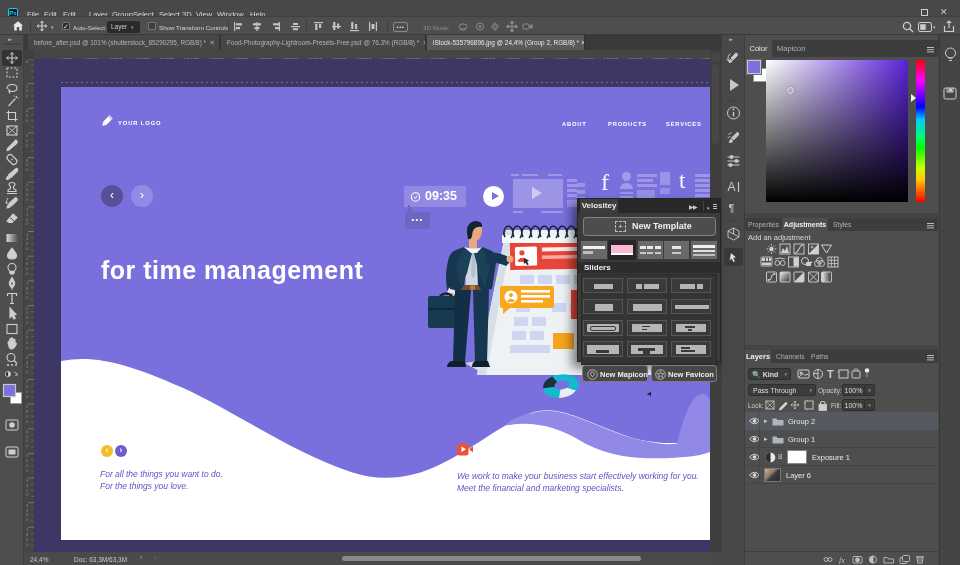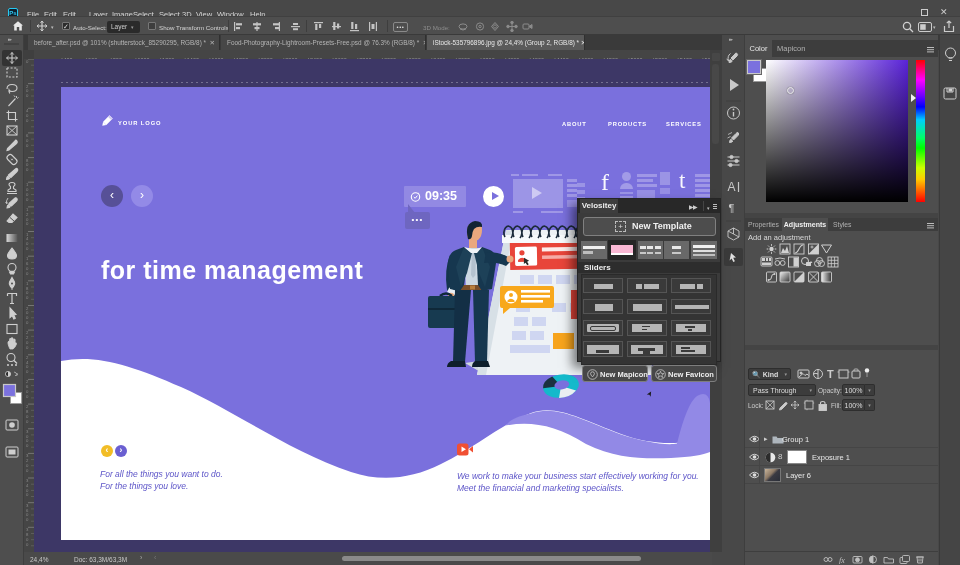--- a/index.html
+++ b/index.html
@@ -12,21 +12,21 @@
 </head>
 <body>
 <div id="app">
 
   <div class="abs" id="menubar" style="left:0;top:0;width:960px;height:16px;background:#484848;margin-top:6px;">
     <div class="abs" style="left:8px;top:2px;width:10px;height:10px;border-radius:2px;background:#0d1f2d;border:1px solid #26c9f2;color:#31c5f0;font-size:6px;font-weight:bold;text-align:center;line-height:9px;">Ps</div>
     <div class="abs txt" style="left:27px;top:4px;">File</div>
     <div class="abs txt" style="left:44px;top:4px;">Edit</div>
     <div class="abs txt" style="left:63px;top:4px;">Edit</div>
     <div class="abs txt" style="left:89px;top:4px;">Layer</div>
-    <div class="abs txt" style="left:112px;top:4px;">Image</div>
+    <div class="abs txt" style="left:112px;top:4px;">Group</div>
     <div class="abs txt" style="left:133px;top:4px;">Select</div>
     <div class="abs txt" style="left:159px;top:4px;">Select</div>
     <div class="abs txt" style="left:182px;top:4px;">3D</div>
     <div class="abs txt" style="left:196px;top:4px;">View</div>
     <div class="abs txt" style="left:217px;top:4px;">Window</div>
     <div class="abs txt" style="left:250px;top:4px;">Help</div>
     <div class="abs" style="left:906px;top:4px;width:8px;height:7px;border-bottom:1.5px solid #ccc;"></div>
     <div class="abs" style="left:921px;top:3px;width:7px;height:7px;border:1.2px solid #ccc;"></div>
     <div class="abs" style="left:940px;top:1px;color:#ccc;font-size:9px;">✕</div>
   </div>
@@ -1001,20 +1001,26 @@
             <stop offset="1" stop-color="#333"></stop>
           </linearGradient>
         <linearGradient id="adjg2" x1="0" y1="0" x2="1" y2="0">
             <stop offset="0" stop-color="#eee"></stop>
             <stop offset="1" stop-color="#333"></stop>
           </linearGradient>
       </defs>
     </svg>
 
     <div class="abs" style="left:0;top:310px;width:193px;height:5px;background:#444;"></div>
+    <div class="abs" style="left:0;top:315px;width:193px;height:13px;background:#3d3d3d;">
+      <div class="abs" style="left:0;top:0;width:26px;height:13px;background:#4e4e4e;color:#f0f0f0;font-size:7.5px;font-weight:bold;line-height:13px;text-align:center;">Layers</div>
+      <div class="abs" style="left:31px;top:0;color:#b0b0b0;font-size:6.8px;line-height:13px;">Channels</div>
+      <div class="abs" style="left:66px;top:0;color:#b0b0b0;font-size:6.8px;line-height:13px;">Paths</div>
+      <div class="abs" style="left:182px;top:5px;width:7px;height:1.2px;background:#bbb;box-shadow:0 2.2px 0 #bbb, 0 4.4px 0 #bbb;"></div>
+    </div>
 
     <div class="abs" style="left:3px;top:333px;width:43px;height:12px;background:#3c3c3c;border:1px solid #2e2e2e;border-radius:2px;color:#ddd;font-size:7px;line-height:11px;">
       <span style="margin-left:3px;">🔍</span><span style="margin-left:2px;font-weight:bold;">Kind</span><span style="float:right;margin-right:3px;color:#999;font-size:5px;line-height:11px;">▾</span>
     </div>
     <svg class="abs" style="left:52px;top:332px;" width="80" height="14" viewBox="0 0 80 14">
       <g stroke="#ccc" fill="none" stroke-width="1">
         <rect x="1" y="3" width="11" height="8" rx="1"></rect>
           <circle cx="4" cy="6" r="1" fill="#ccc"></circle>
           <path d="M2 10 L6 6.5 L8 8.5 L10 7 L11.5 8.5"></path>
         <circle cx="21" cy="7" r="4.5"></circle>
@@ -1052,31 +1058,43 @@
         <g transform="translate(54,2)">
             <rect x="0" y="3.5" width="7.5" height="6" fill="#ccc"></rect>
             <path d="M1.5 3.5 L1.5 2 Q1.5 0.5 3.75 0.5 Q6 0.5 6 2 L6 3.5" stroke-width="1.1"></path>
           </g>
       </g>
     </svg>
     <div class="abs" style="left:86px;top:366.5px;color:#ccc;font-size:6.5px;">Fill:</div>
     <div class="abs" style="left:97px;top:364px;width:23px;height:12px;background:#3c3c3c;border:1px solid #2e2e2e;border-radius:2px 0 0 2px;color:#ddd;font-size:7px;line-height:11px;text-align:center;">100%</div>
     <div class="abs" style="left:120px;top:364px;width:10px;height:12px;background:#3c3c3c;border:1px solid #2e2e2e;border-left:none;border-radius:0 2px 2px 0;color:#999;font-size:5px;line-height:11px;text-align:center;">▾</div>
 
+    <div class="abs" style="left:0;top:377px;width:193px;height:18px;background:#565a60;">
+      <svg class="abs" style="left:4px;top:5px;" width="11" height="8" viewBox="0 0 11 8">
+          <path d="M0.5 4 Q5.5 -1.5 10.5 4 Q5.5 9.5 0.5 4 Z" fill="none" stroke="#ddd" stroke-width="0.9"></path>
+          <circle cx="5.5" cy="4" r="1.8" fill="#ddd"></circle>
+        </svg>
+      <div class="abs" style="left:14px;top:0;width:1px;height:18px;background:#4a4f55;"></div>
+      <div class="abs" style="left:19px;top:5px;color:#ccc;font-size:7px;">▸</div>
+      <svg class="abs" style="left:27px;top:5px;" width="12" height="9" viewBox="0 0 12 9">
+          <path d="M0.5 1.5 L4.5 1.5 L5.5 3 L11.5 3 L11.5 8.5 L0.5 8.5 Z" fill="#aeb6bd"></path>
+        </svg>
+      <div class="abs" style="left:43px;top:5px;color:#e8e8e8;font-size:7.5px;">Group 2</div>
+    </div>
     <div class="abs" style="left:0;top:395px;width:193px;height:18px;background:#4e4e4e;border-bottom:1px solid #454545;">
       <svg class="abs" style="left:4px;top:5px;" width="11" height="8" viewBox="0 0 11 8">
           <path d="M0.5 4 Q5.5 -1.5 10.5 4 Q5.5 9.5 0.5 4 Z" fill="none" stroke="#ddd" stroke-width="0.9"></path>
           <circle cx="5.5" cy="4" r="1.8" fill="#ddd"></circle>
         </svg>
       <div class="abs" style="left:14px;top:0;width:1px;height:18px;background:#454545;"></div>
       <div class="abs" style="left:19px;top:5px;color:#ccc;font-size:7px;">▸</div>
       <svg class="abs" style="left:27px;top:5px;" width="12" height="9" viewBox="0 0 12 9">
           <path d="M0.5 1.5 L4.5 1.5 L5.5 3 L11.5 3 L11.5 8.5 L0.5 8.5 Z" fill="#aeb6bd"></path>
         </svg>
-      <div class="abs" style="left:37px;top:5px;color:#e8e8e8;font-size:7.5px;">Group 1</div>
+      <div class="abs" style="left:43px;top:5px;color:#e8e8e8;font-size:7.5px;">Group 1</div>
     </div>
     <div class="abs" style="left:0;top:413px;width:193px;height:18px;background:#4e4e4e;border-bottom:1px solid #454545;">
       <svg class="abs" style="left:4px;top:5px;" width="11" height="8" viewBox="0 0 11 8">
           <path d="M0.5 4 Q5.5 -1.5 10.5 4 Q5.5 9.5 0.5 4 Z" fill="none" stroke="#ddd" stroke-width="0.9"></path>
           <circle cx="5.5" cy="4" r="1.8" fill="#ddd"></circle>
         </svg>
       <div class="abs" style="left:14px;top:0;width:1px;height:18px;background:#454545;"></div>
       <svg class="abs" style="left:20px;top:4px;" width="11" height="11" viewBox="0 0 11 11">
           <circle cx="5.5" cy="5.5" r="4.8" fill="#e8e8e8"></circle>
           <path d="M5.5 0.7 A4.8 4.8 0 0 0 5.5 10.3 Z" fill="#2b2b2b"></path>

